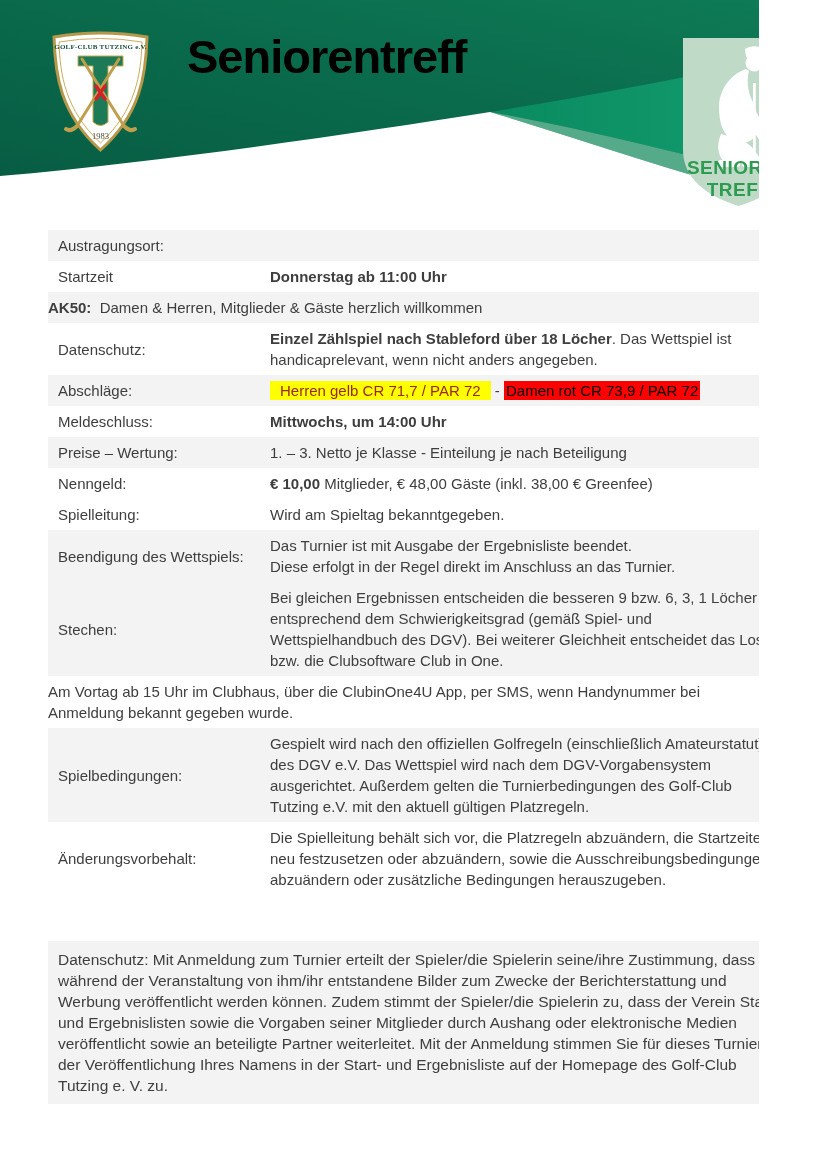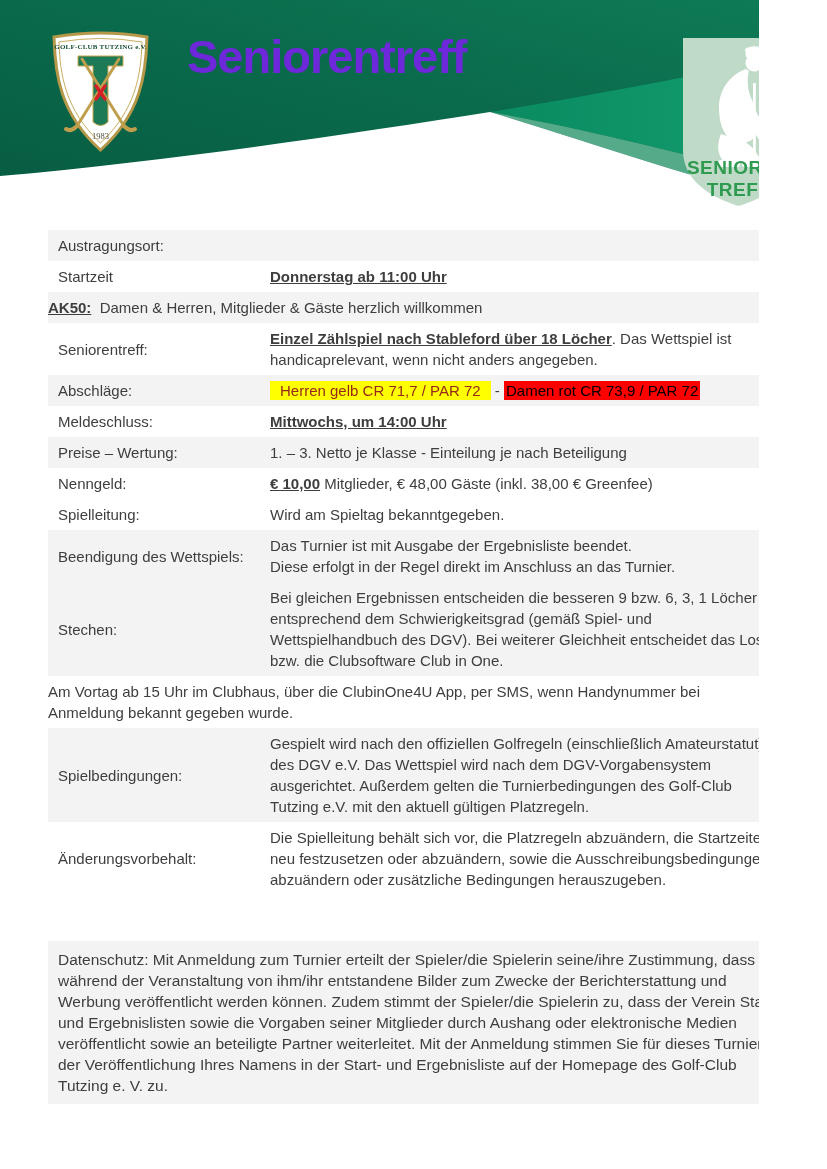--- a/index.html
+++ b/index.html
@@ -4,32 +4,32 @@
 <style>
   html,body{margin:0;padding:0;background:#ffffff;}
   .page{
     position:relative;width:759px;height:1169px;background:#ffffff;overflow:hidden;
     font-family:"Liberation Sans",sans-serif;color:#3e3e3e;
   }
   
   .header-waves{position:absolute;top:0;left:0;width:827px;height:215px;display:block;}
   .page-title{
     position:absolute;left:187px;top:29px;margin:0;
-    font-size:47px;font-weight:bold;letter-spacing:-1px;color:#6d28d9;
+    font-size:47px;font-weight:bold;letter-spacing:-1px;color:#000000;
     font-family:"Liberation Sans",sans-serif;
   }
   .club-logo{position:absolute;left:49px;top:26px;width:103px;height:127px;}
   .treff-badge{position:absolute;left:683px;top:38px;width:111px;height:170px;}
   
   .spec-table{position:absolute;top:230px;left:48px;width:742px;}
   .row{display:flex;align-items:center;padding:5px 0;font-size:15px;line-height:21px;}
   .row.shaded{background:#f3f3f3;}
   .cell-label{width:212px;flex:0 0 212px;padding-left:10px;}
   .cell-value{flex:1;padding-right:14px;white-space:pre-line;}
-  .b{font-weight:bold;text-decoration:underline;}
+  .b{font-weight:bold;}
   .hl-yellow{background:#ffff00;color:#96291b;padding:1px 10px;}
   .hl-red{background:#ff0000;color:#000000;padding:1px 2px;}
   
   .privacy{
     position:absolute;top:941px;left:48px;width:742px;background:#f3f3f3;
     box-sizing:border-box;padding:8px 10px;font-size:15.5px;line-height:21px;
   }
 </style>
 </head>
 <body>
@@ -97,21 +97,21 @@
         <div class="cell-label">Austragungsort:</div>
       </div>
       <div class="row">
         <div class="cell-label">Startzeit</div>
         <div class="cell-value"><span class="b">Donnerstag ab 11:00 Uhr</span></div>
       </div>
       <div class="row shaded">
         <div class="cell-value"><span class="b">AK50:</span><span>&nbsp; Damen &amp; Herren, Mitglieder &amp; Gäste herzlich willkommen</span></div>
       </div>
       <div class="row">
-        <div class="cell-label">Seniorentreff:</div>
+        <div class="cell-label">Datenschutz:</div>
         <div class="cell-value"><span class="b">Einzel Zählspiel nach Stableford über 18 Löcher</span><span>. Das Wettspiel ist handicaprelevant, wenn nicht anders angegeben.</span></div>
       </div>
       <div class="row shaded">
         <div class="cell-label">Abschläge:</div>
         <div class="cell-value"><span class="hl-yellow">Herren gelb CR 71,7 / PAR 72</span><span> - </span><span class="hl-red">Damen rot CR 73,9 / PAR 72</span></div>
       </div>
       <div class="row">
         <div class="cell-label">Meldeschluss:</div>
         <div class="cell-value"><span class="b">Mittwochs, um 14:00 Uhr</span></div>
       </div>

